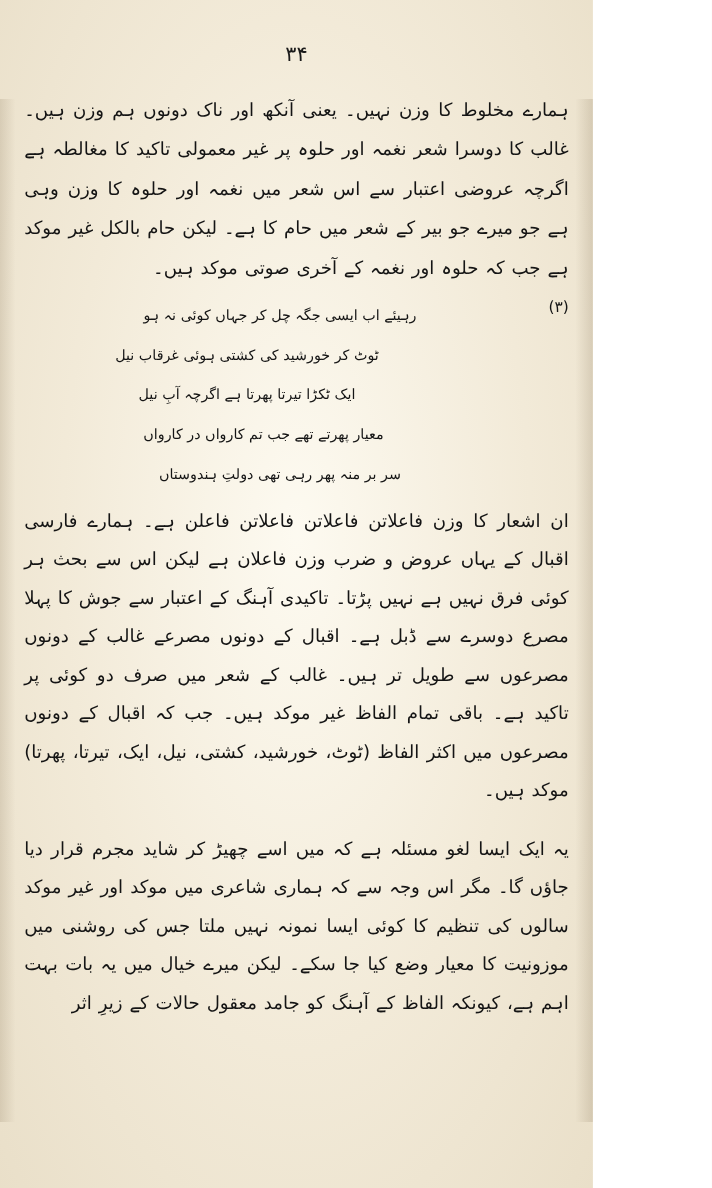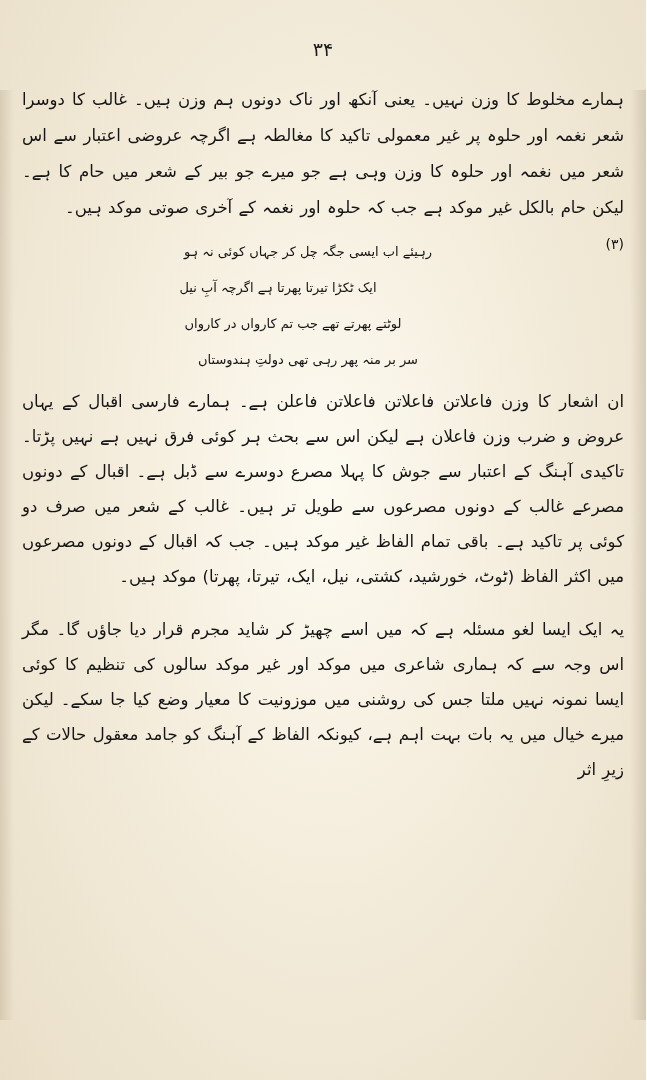--- a/index.html
+++ b/index.html
@@ -5,21 +5,21 @@
   html, body {
     margin: 0;
     padding: 0;
     background: #ffffff;
   }
   body {
     font-family: "DejaVu Sans", sans-serif;
   }
   .page {
     position: relative;
-    width: 646px;
+    width: 539px;
     height: 1080px;
     background: #f2ead8;
     overflow: hidden;
     box-sizing: border-box;
   }
   
   .paper-tint {
     position: absolute;
     inset: 0;
     background:
@@ -106,22 +106,23 @@
 
   <div class="page-number">۳۴</div>
 
   <div class="content">
 
     <p class="para first">ہمارے مخلوط کا وزن نہیں۔ یعنی آنکھ اور ناک دونوں ہم وزن ہیں۔ غالب کا دوسرا شعر نغمہ اور حلوہ پر غیر معمولی تاکید کا مغالطہ ہے اگرچہ عروضی اعتبار سے اس شعر میں نغمہ اور حلوہ کا وزن وہی ہے جو میرے جو بیر کے شعر میں حام کا ہے۔ لیکن حام بالکل غیر موکد ہے جب کہ حلوہ اور نغمہ کے آخری صوتی موکد ہیں۔</p>
 
     <div class="verse-block">
       <span class="verse-marker">(۳)</span>
       <div class="verse-line">رہیئے اب ایسی جگہ چل کر جہاں کوئی نہ ہو</div>
+      <div class="verse-line indent2">ٹوٹ کر خورشید کی کشتی ہوئی غرقاب نیل</div>
       <div class="verse-line indent2">ایک ٹکڑا تیرتا پھرتا ہے اگرچہ آبِ نیل</div>
-      <div class="verse-line indent1">لوٹتے پھرتے تھے جب تم کارواں در کارواں</div>
+      <div class="verse-line indent1">معیار پھرتے تھے جب تم کارواں در کارواں</div>
       <div class="verse-line">سر بر منہ پھر رہی تھی دولتِ ہندوستاں</div>
     </div>
 
     <p class="para tight">ان اشعار کا وزن فاعلاتن فاعلاتن فاعلاتن فاعلن ہے۔ ہمارے فارسی اقبال کے یہاں عروض و ضرب وزن فاعلان ہے لیکن اس سے بحث ہر کوئی فرق نہیں ہے نہیں پڑتا۔ تاکیدی آہنگ کے اعتبار سے جوش کا پہلا مصرع دوسرے سے ڈبل ہے۔ اقبال کے دونوں مصرعے غالب کے دونوں مصرعوں سے طویل تر ہیں۔ غالب کے شعر میں صرف دو کوئی پر تاکید ہے۔ باقی تمام الفاظ غیر موکد ہیں۔ جب کہ اقبال کے دونوں مصرعوں میں اکثر الفاظ (ٹوٹ، خورشید، کشتی، نیل، ایک، تیرتا، پھرتا) موکد ہیں۔</p>
 
     <div class="spacer-md"></div>
 
     <p class="para tight">یہ ایک ایسا لغو مسئلہ ہے کہ میں اسے چھیڑ کر شاید مجرم قرار دیا جاؤں گا۔ مگر اس وجہ سے کہ ہماری شاعری میں موکد اور غیر موکد سالوں کی تنظیم کا کوئی ایسا نمونہ نہیں ملتا جس کی روشنی میں موزونیت کا معیار وضع کیا جا سکے۔ لیکن میرے خیال میں یہ بات بہت اہم ہے، کیونکہ الفاظ کے آہنگ کو جامد معقول حالات کے زیرِ اثر</p>
 
   </div>

